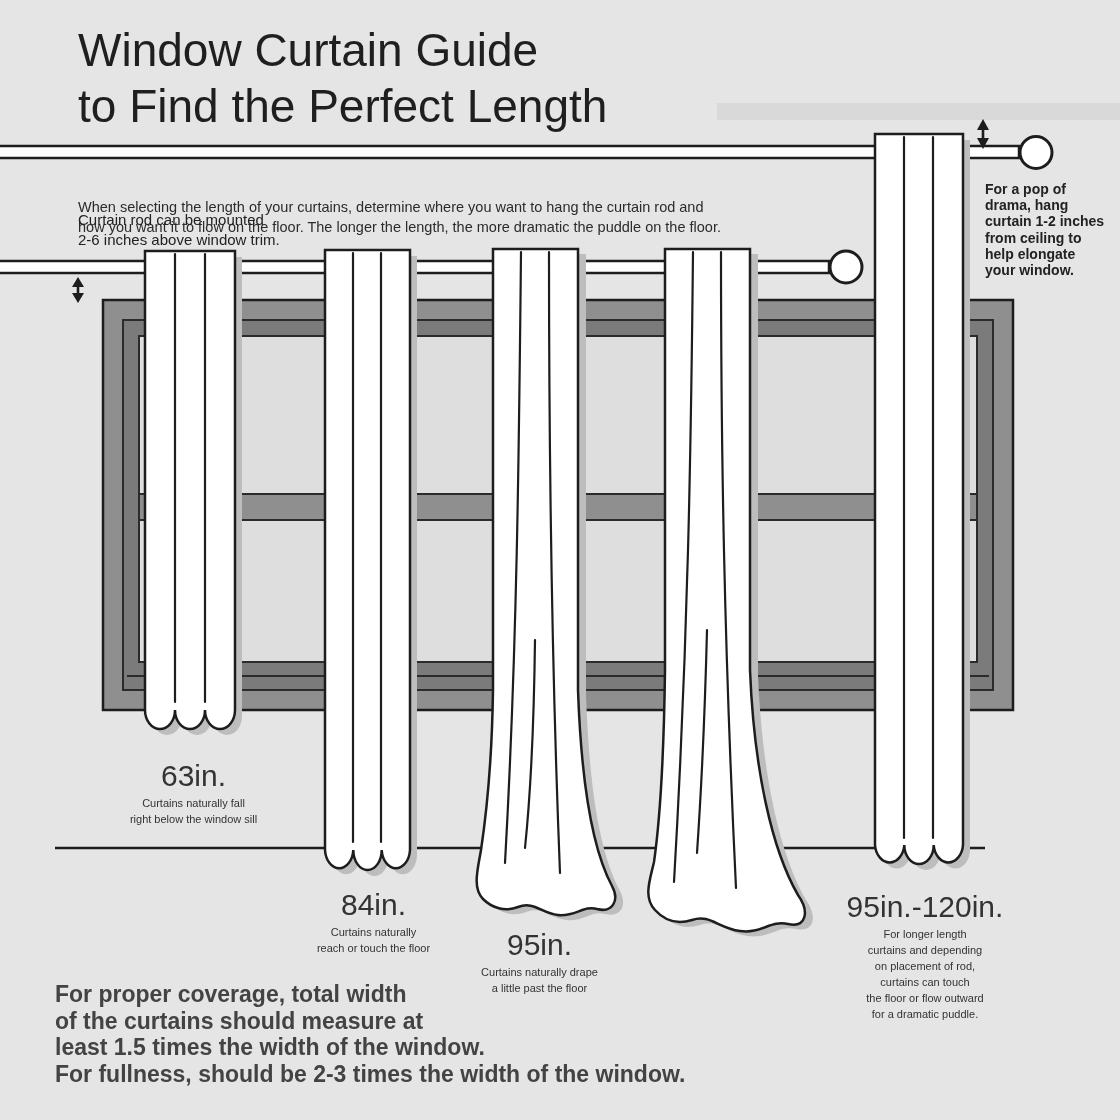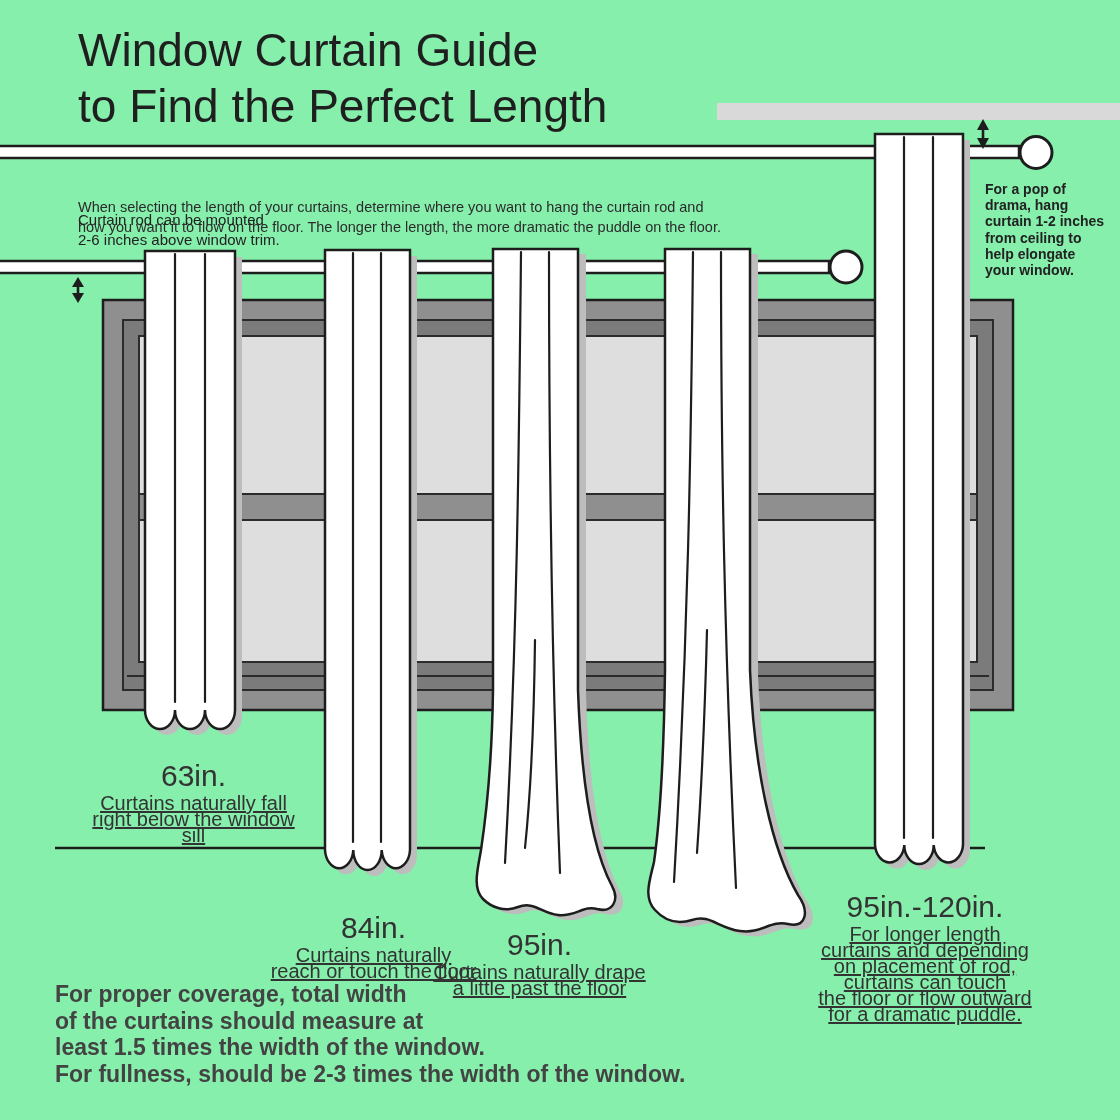--- a/index.html
+++ b/index.html
@@ -1,36 +1,36 @@
 <!DOCTYPE html>
 <html><head>
 <meta charset="utf-8">
 <style>
   html,body{margin:0;padding:0;background:#ffffff;}
   .canvas{
-    position:relative;width:1120px;height:1120px;background:#86efac;
+    position:relative;width:1120px;height:1120px;background:#e5e5e5;
     font-family:"Liberation Sans", sans-serif;color:#1d1d1d;overflow:hidden;
   }
   .abs{position:absolute;}
   svg.diagram{position:absolute;left:0;top:0;}
   
   .ln{stroke:#1d1d1d;stroke-width:2.5;}
   .ln3{stroke:#1d1d1d;stroke-width:3;}
   .fold{stroke:#1d1d1d;stroke-width:2.2;fill:none;stroke-linecap:round;}
   .thin{stroke:#2b2b2b;stroke-width:2;}
   .arrow{fill:#1d1d1d;stroke:none;}
   .arrow-shaft{stroke:#1d1d1d;stroke-width:2.6;}
   
   .title{left:78px;top:22px;font-size:46px;line-height:56px;font-weight:400;color:#1f1f1f;letter-spacing:0px;}
   .intro{left:78px;top:162px;font-size:14.5px;line-height:20px;color:#2b2b2b;white-space:pre-line;margin-top:35px;}
   .rod-note{left:78px;top:210px;font-size:15px;line-height:20px;font-weight:400;color:#222;white-space:pre-line;}
   .drama-note{left:985px;top:181px;width:140px;font-size:14px;line-height:16.2px;font-weight:700;color:#222;white-space:pre-line;}
   .clabel{text-align:center;color:#333;}
   .clabel .len{font-size:30px;line-height:32px;font-weight:400;margin-bottom:3px;}
-  .clabel .desc{font-size:20px;line-height:16px;white-space:pre-line;text-decoration:underline;}
+  .clabel .desc{font-size:11px;line-height:16px;white-space:pre-line;}
   .coverage{left:55px;top:981px;width:760px;font-size:23px;line-height:26.5px;font-weight:700;color:#434343;white-space:pre-line;}
 </style>
 </head>
 <body>
 
 <div class="canvas">
 
   <svg class="diagram" width="1120" height="1120" viewBox="0 0 1120 1120">
 
     <rect x="717" y="103" width="403" height="17" fill="#d9d9d9"></rect>
@@ -125,21 +125,21 @@
 from ceiling to
 help elongate
 your window.</div>
 
   <div class="abs clabel" style="left:86px;top:760px;width:215px;">
     <div class="len">63in.</div>
     <div class="desc">Curtains naturally fall
 right below the window sill</div>
   </div>
 
-  <div class="abs clabel" style="left:266px;top:889px;width:215px;margin-top:23px;">
+  <div class="abs clabel" style="left:266px;top:889px;width:215px;">
     <div class="len">84in.</div>
     <div class="desc">Curtains naturally
 reach or touch the floor</div>
   </div>
 
   <div class="abs clabel" style="left:432px;top:929px;width:215px;">
     <div class="len">95in.</div>
     <div class="desc">Curtains naturally drape
 a little past the floor</div>
   </div>

